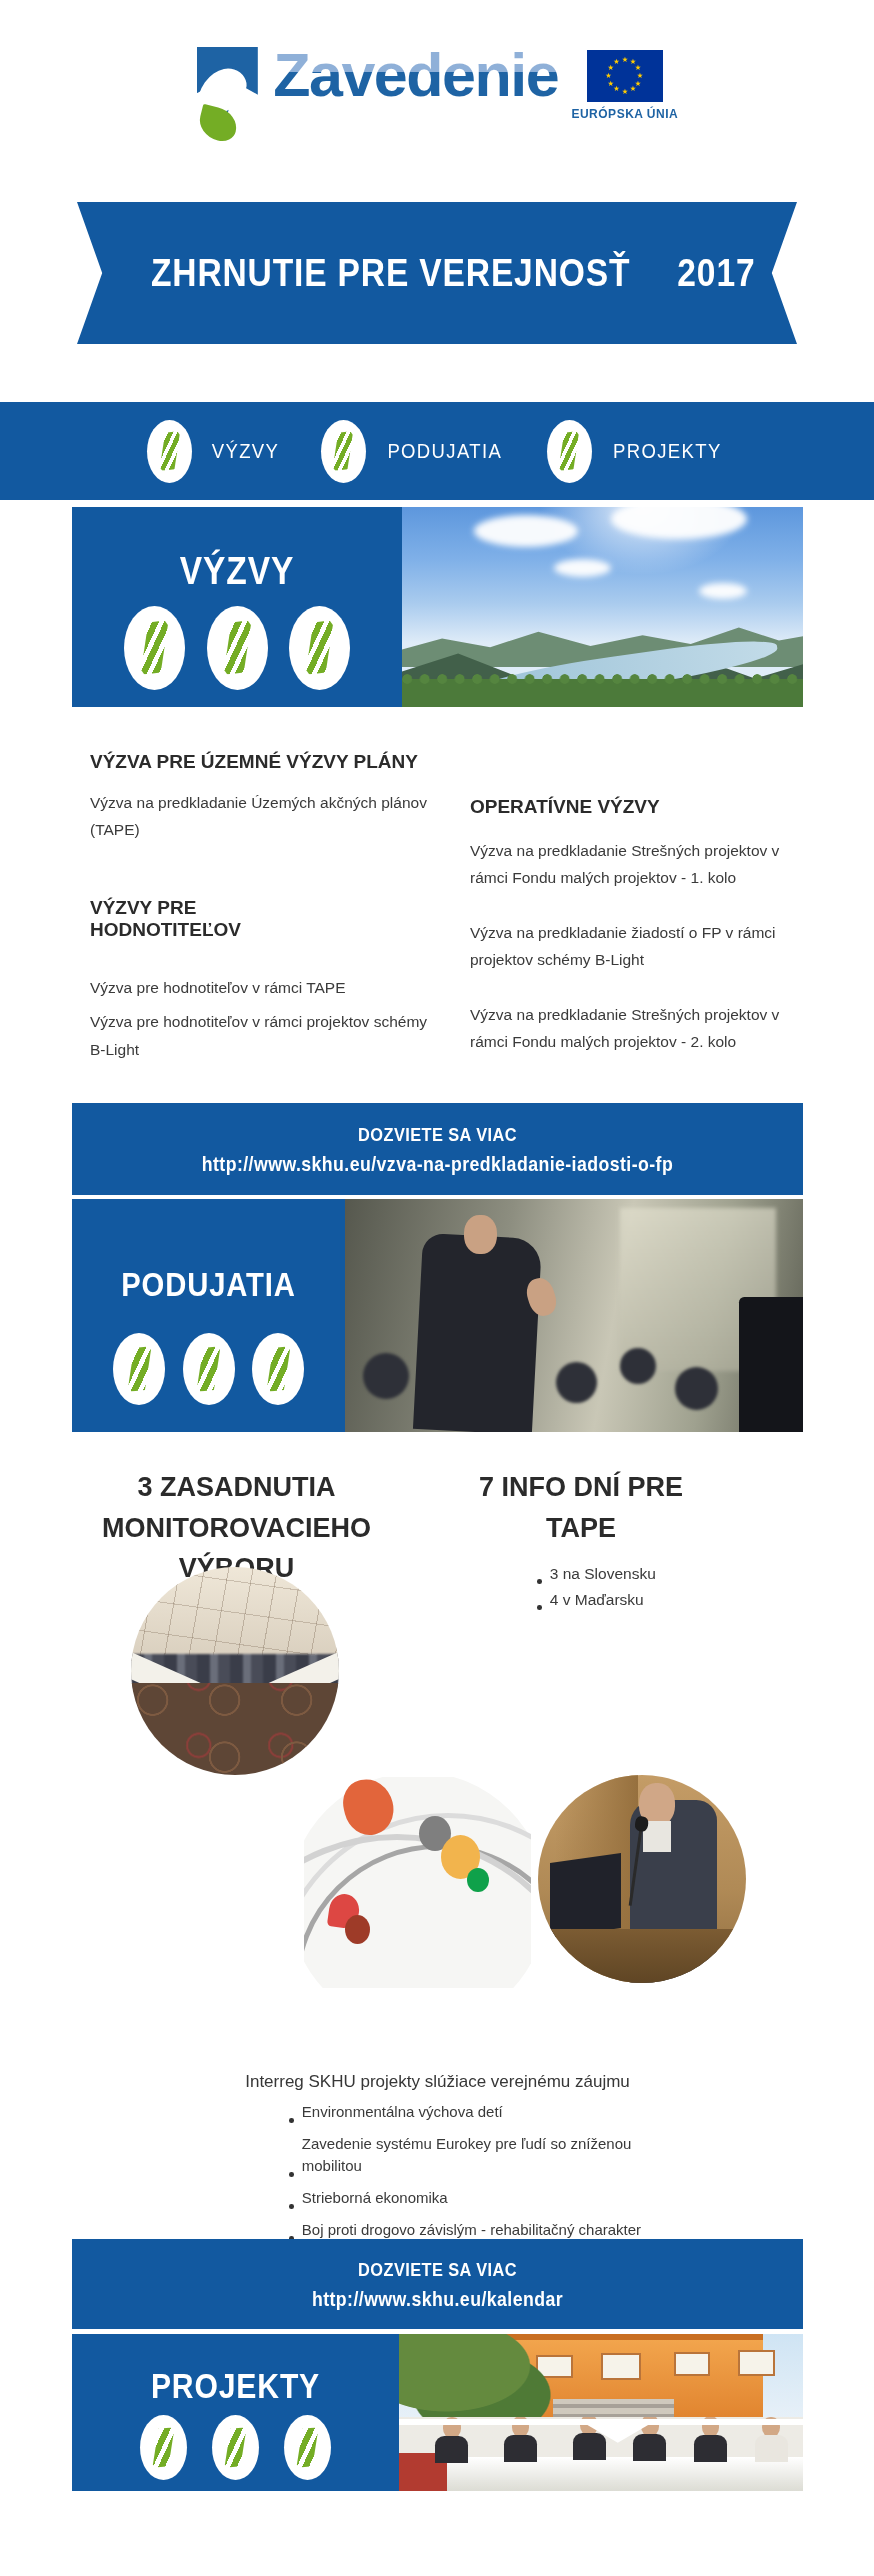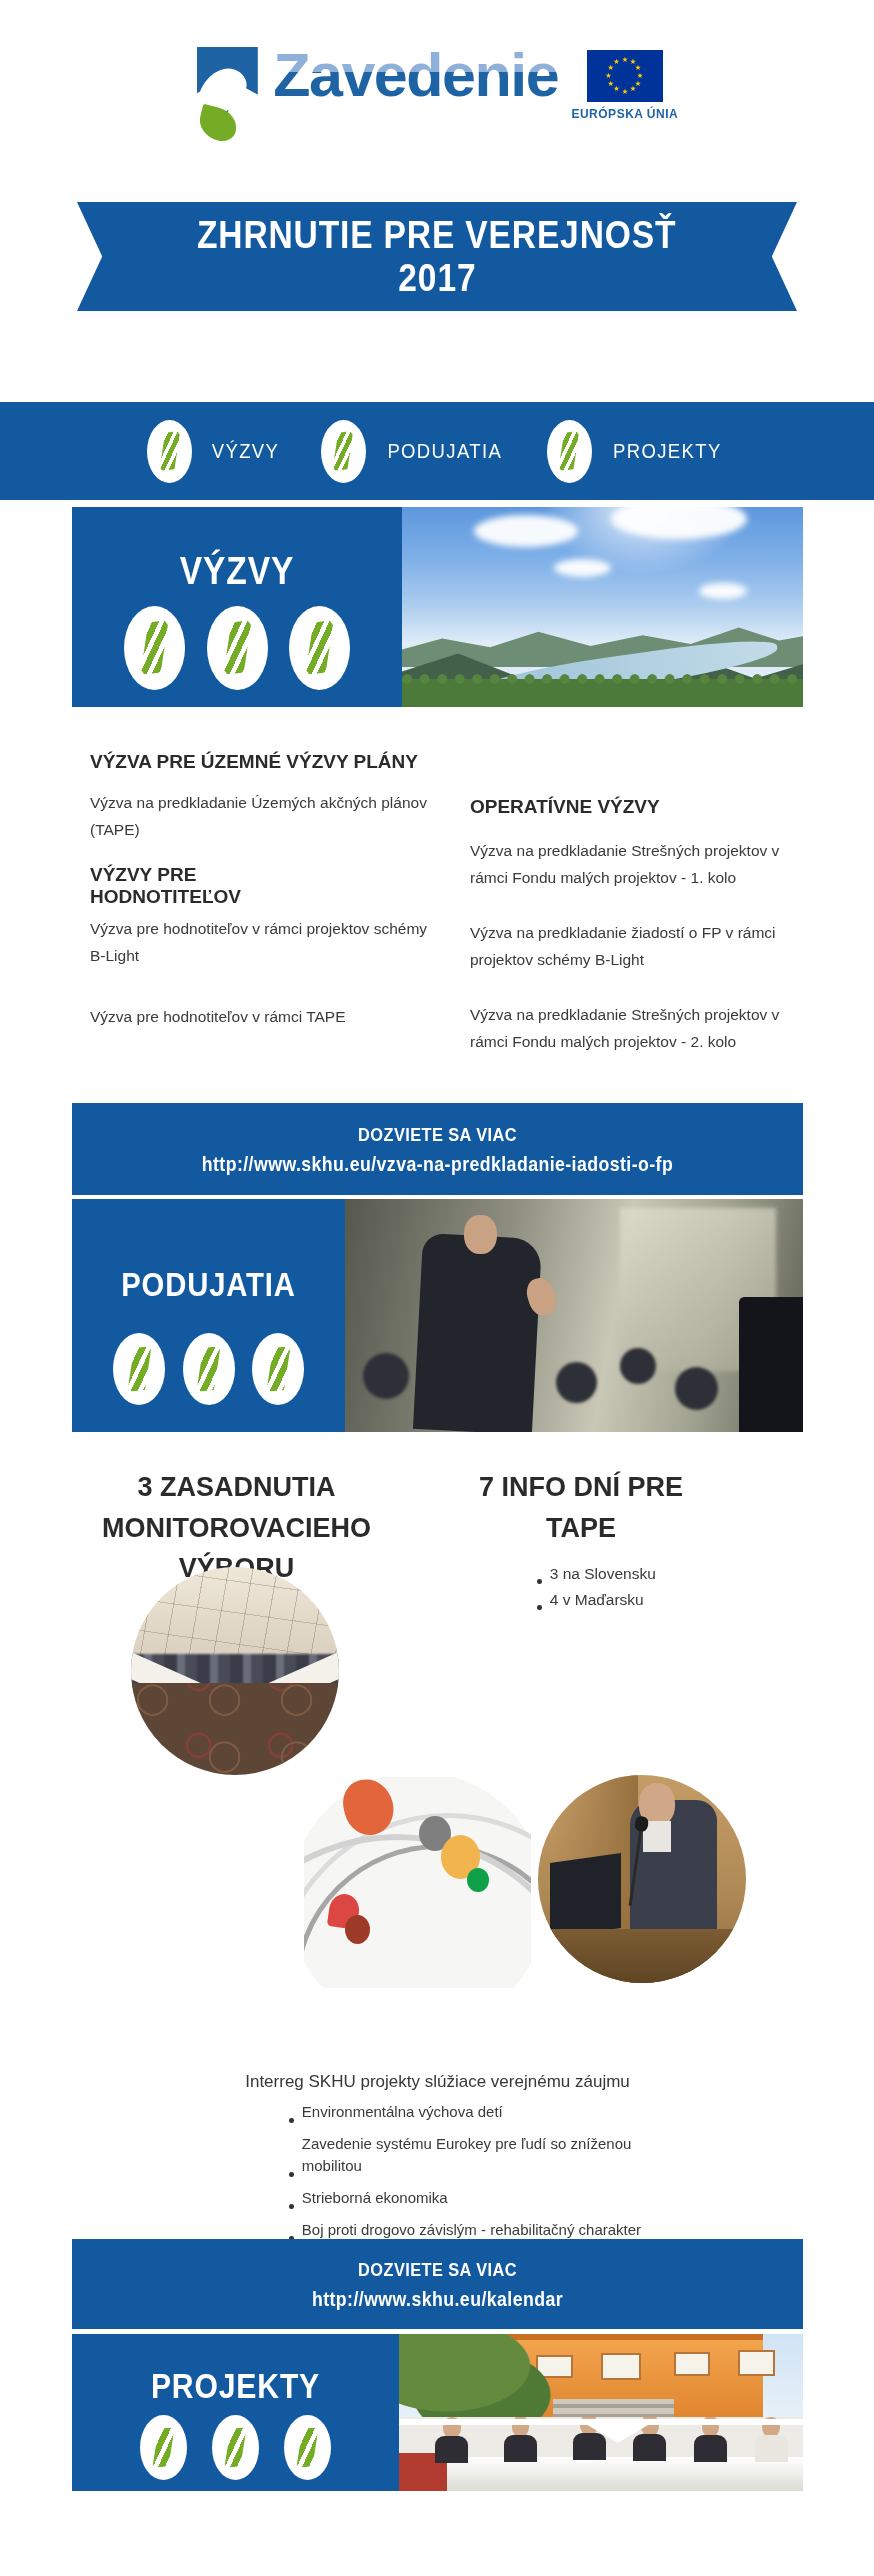--- a/index.html
+++ b/index.html
@@ -21,23 +21,23 @@
   .logo-col{display:flex;flex-direction:column}
   .logo-title{font-size:61px;line-height:.92;font-weight:700;letter-spacing:-1.5px;
     background:linear-gradient(180deg,#8FB0D8 0 45%,#1E63A4 45%);-webkit-background-clip:text;background-clip:text;color:transparent}
   .logo-subtitle{margin-top:8.2px;font-size:28px;font-weight:500;color:#5FA83B;letter-spacing:-0.5px}
   .eu-col{display:flex;flex-direction:column;align-items:center;gap:5.2px;margin-top:3.1px}
   .eu-flag{position:relative;width:76px;height:52px;background:#003399}
   .eu-flag span{position:absolute;color:#FFCC00;font-size:7.2px;line-height:1}
   .eu-label{font-size:12px;font-weight:700;color:#1E63A4;letter-spacing:0.5px}
 
   
-  .ribbon{top:202px;left:77px;width:720px;height:109px;background:var(--blue);color:#fff;
+  .ribbon{top:202px;left:77px;width:720px;height:142px;background:var(--blue);color:#fff;
     clip-path:polygon(0 0,100% 0,96.5% 50%,100% 100%,0 100%,3.5% 50%);
-    display:flex;flex-direction:column;align-items:center;justify-content:center;gap:2.1px}
+    display:flex;flex-direction:row;align-items:center;justify-content:center;gap:2.1px}
   .ribbon .l1,.ribbon .l2{font-size:39px;font-weight:800;letter-spacing:1px;line-height:1.05}
 
   
   .oval{background:#fff;border-radius:50%;display:flex;align-items:center;justify-content:center;flex:none}
   .stripes{background:repeating-linear-gradient(112deg,var(--green) 0 4.6px,#fff 4.6px 8.2px);
     clip-path:polygon(24% 5%,80% 0,92% 8%,76% 95%,20% 100%,8% 92%);transform:rotate(3deg)}
   .stripes.lg{background:repeating-linear-gradient(112deg,var(--green) 0 6.2px,#fff 6.2px 10.8px)}
 
   
   .nav-band{top:402px;left:0;width:875px;height:98px;background:var(--blue);
@@ -220,23 +220,23 @@
       <div class="mtn far"></div>
         <div class="mtn near"></div>
       <div class="river"></div>
         <div class="forest"></div>
     </div>
   </div>
 
   <div class="abs" style="top:751px;left:90px;width:340px">
     <h3 class="h-black">VÝZVA PRE ÚZEMNÉ VÝZVY PLÁNY</h3>
     <p class="p-reg" style="margin:15.5px 0 0">Výzva na predkladanie Územých akčných plánov  (TAPE)</p>
-    <h3 class="h-black" style="margin-top:20px;width:222px">VÝZVY PRE HODNOTITEĽOV</h3>
+    <h3 class="h-black" style="margin-top:53px;width:222px">VÝZVY PRE HODNOTITEĽOV</h3>
+    <p class="p-reg" style="margin:33px 0 0">Výzva pre hodnotiteľov v rámci  TAPE</p>
     <p class="p-reg" style="margin:7.2px 0 0">Výzva pre hodnotiteľov v rámci projektov schémy  B-Light</p>
-    <p class="p-reg" style="margin:33px 0 0">Výzva pre hodnotiteľov v rámci  TAPE</p>
   </div>
   <div class="abs" style="top:796px;left:470px;width:335px">
     <h3 class="h-black">OPERATÍVNE VÝZVY</h3>
     <p class="p-reg" style="margin:18.5px 0 0">Výzva na predkladanie Strešných projektov v rámci Fondu malých projektov - 1. kolo</p>
     <p class="p-reg" style="margin:27px 0 0">Výzva na predkladanie žiadostí o FP v rámci projektov schémy  B-Light</p>
     <p class="p-reg" style="margin:27px 0 0">Výzva na predkladanie Strešných projektov v rámci Fondu malých projektov  - 2. kolo</p>
   </div>
 
   <div class="abs band" style="top:1103px;height:92px">
     <div class="label cond" style="margin-top:20.6px">DOZVIETE SA VIAC</div>

